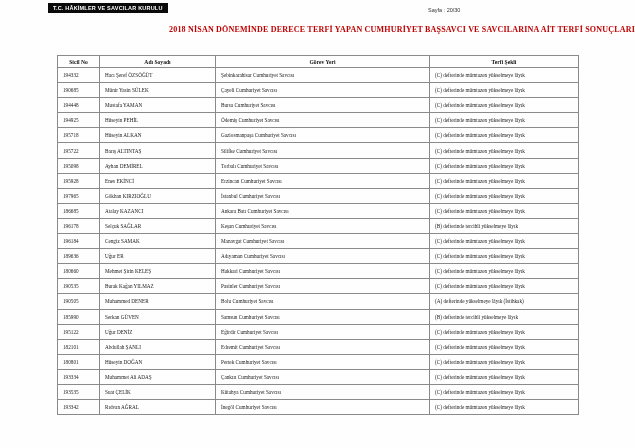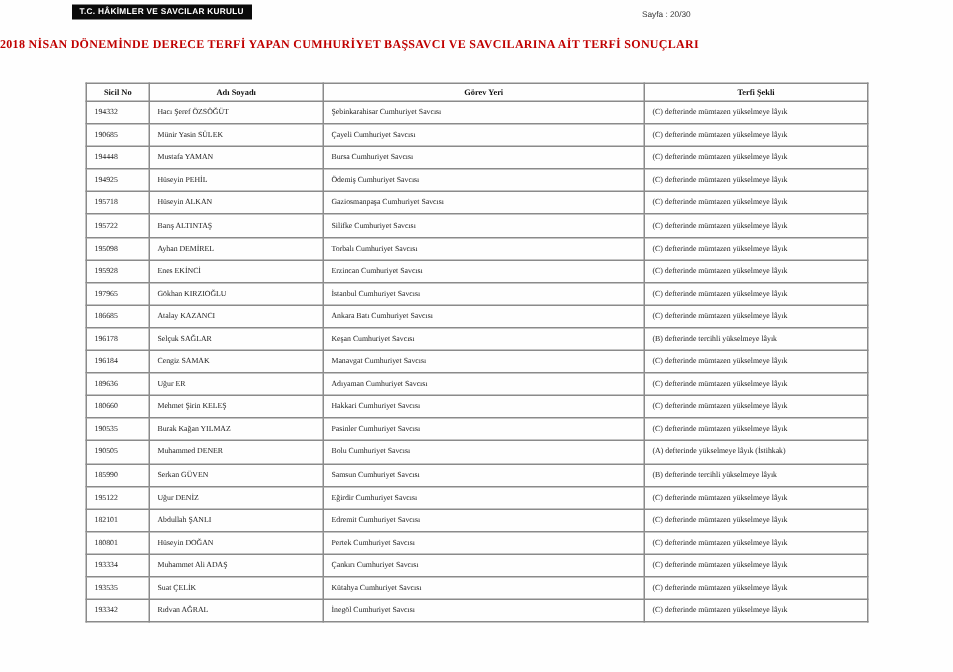--- a/index.html
+++ b/index.html
@@ -21,21 +21,21 @@
     white-space:nowrap;
   }
   .page-num{
     position:absolute;left:428px;top:7px;
     font-size:5.5px;color:#333;
     font-family:"Liberation Sans", sans-serif;
     white-space:nowrap;
   }
   .doc-title{
     position:absolute;top:25px;left:0;width:635px;
-    text-align:left;
+    text-align:right;
     color:#c00000;font-weight:bold;font-size:8px;
     letter-spacing:0.2px;
     white-space:nowrap;
   }
   table.results{
     position:absolute;left:57px;top:55px;
     width:521px;
     border-collapse:collapse;
     table-layout:fixed;
   }

